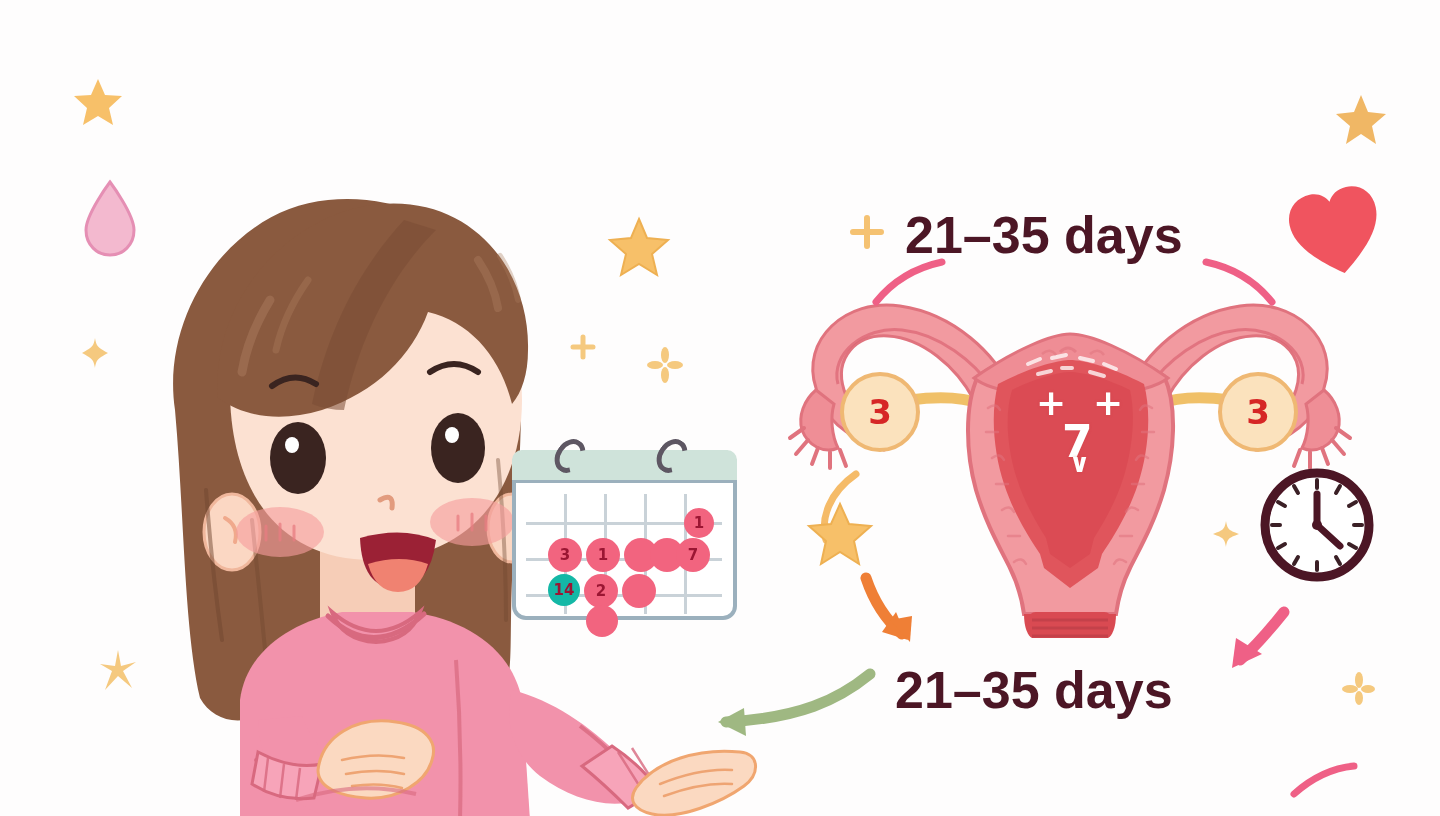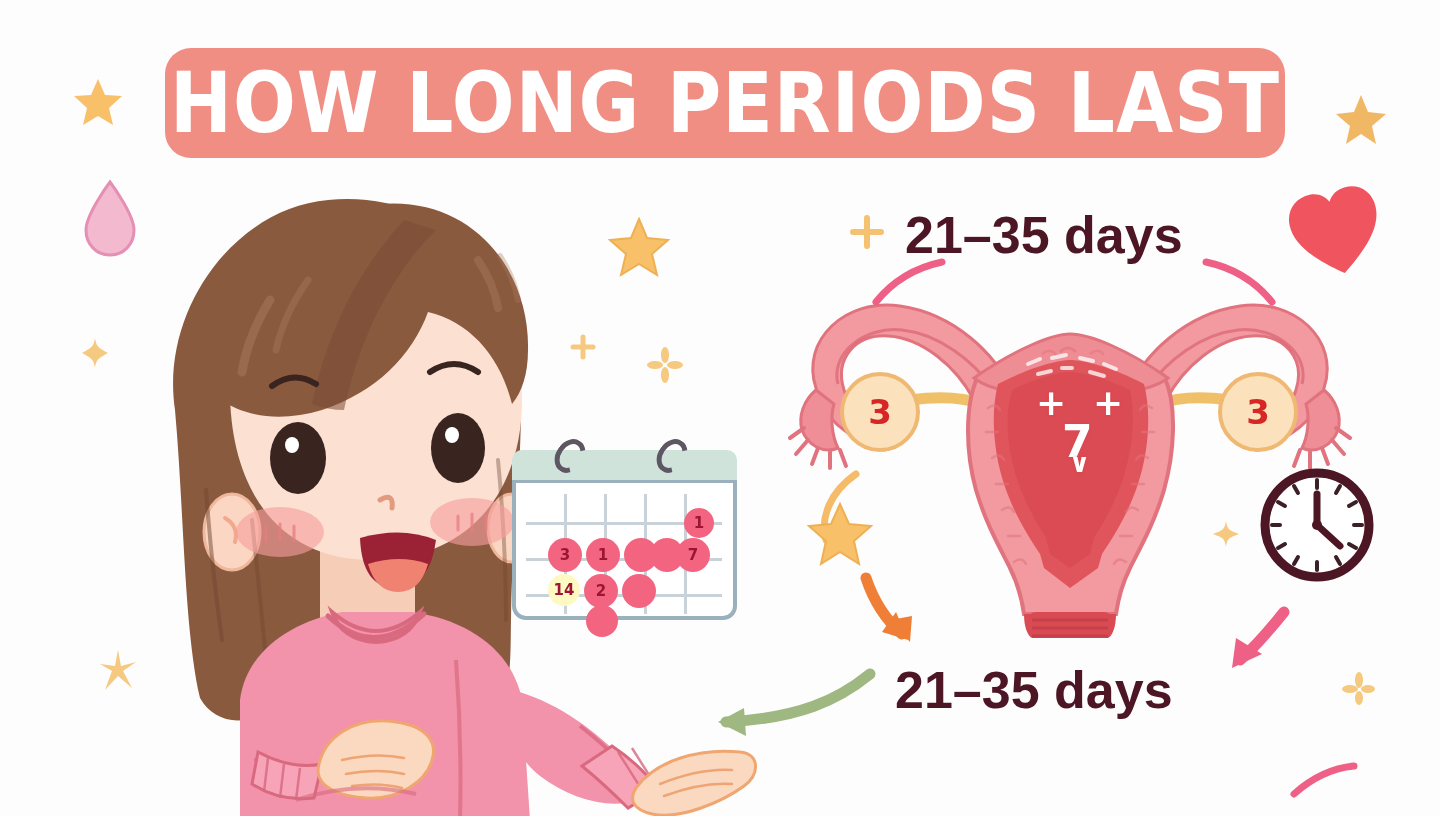--- a/index.html
+++ b/index.html
@@ -118,23 +118,20 @@
   #clock { position: absolute; left: 1258px; top: 466px; width: 118px; height: 118px; }
 
   
   #girl { position: absolute; left: 60px; top: 160px; width: 700px; height: 660px; }
 </style>
 </head>
 <body>
 
 <div id="stage">
 
-  <div id="title-banner">
-    <div id="title-text">HOW LONG PERIODS LAST</div>
-  </div>
 
   <svg class="abs" style="left:72px; top:76px;" width="52" height="52" viewBox="0 0 52 52">
     <path d="M26 3 L33 19 L50 20 L37 32 L41 49 L26 40 L11 49 L15 32 L2 20 L19 19 Z" fill="#f7c069"></path>
   </svg>
 
   <svg class="abs" style="left:80px; top:178px;" width="60" height="80" viewBox="0 0 60 80">
     <path d="M30 4 C30 4 54 36 54 52 C54 67 43 77 30 77 C17 77 6 67 6 52 C6 36 30 4 30 4 Z" fill="#f3b9cf" stroke="#e58fb4" stroke-width="3"></path>
   </svg>
 
   <svg class="abs" style="left:78px; top:336px;" width="34" height="34" viewBox="0 0 34 34">
@@ -245,21 +242,21 @@
     <div class="cal-grid-line" style="left:132px; top:44px; width:3px; height:120px;"></div>
     <div class="cal-grid-line" style="left:172px; top:44px; width:3px; height:120px;"></div>
 
     <div id="cal-dots">
         <div class="daydot" style="left: 172px; top: 58px; width: 30px; height: 30px; background: rgb(242, 100, 127); color: rgb(155, 22, 51);">1</div>
         <div class="daydot" style="left: 36px; top: 88px; width: 34px; height: 34px; background: rgb(242, 100, 127); color: rgb(155, 22, 51);">3</div>
         <div class="daydot" style="left: 74px; top: 88px; width: 34px; height: 34px; background: rgb(242, 100, 127); color: rgb(155, 22, 51);">1</div>
         <div class="daydot" style="left: 112px; top: 88px; width: 34px; height: 34px; background: rgb(242, 100, 127); color: rgb(155, 22, 51);"></div>
         <div class="daydot" style="left: 138px; top: 88px; width: 34px; height: 34px; background: rgb(242, 100, 127); color: rgb(155, 22, 51);"></div>
         <div class="daydot" style="left: 164px; top: 88px; width: 34px; height: 34px; background: rgb(242, 100, 127); color: rgb(155, 22, 51);">7</div>
-        <div class="daydot" style="left: 36px; top: 124px; width: 32px; height: 32px; background: #fef9c3; color: rgb(155, 22, 51); text-align: right;">14</div>
+        <div class="daydot" style="left: 36px; top: 124px; width: 32px; height: 32px; background: #14b8a6; color: rgb(155, 22, 51); text-align: right;">14</div>
         <div class="daydot" style="left: 72px; top: 124px; width: 34px; height: 34px; background: rgb(242, 100, 127); color: rgb(155, 22, 51);">2</div>
         <div class="daydot" style="left: 110px; top: 124px; width: 34px; height: 34px; background: rgb(242, 100, 127); color: rgb(155, 22, 51);"></div>
         <div class="daydot" style="left: 74px; top: 155px; width: 32px; height: 32px; background: rgb(242, 100, 127); color: rgb(155, 22, 51);"></div>
       </div>
   </div>
 
   <svg id="uterus" viewBox="0 0 620 370">
 
     <path d="M56 120 C40 72 86 30 140 38 C196 46 236 88 250 120
              C236 126 224 130 214 132 C196 98 162 70 128 68

